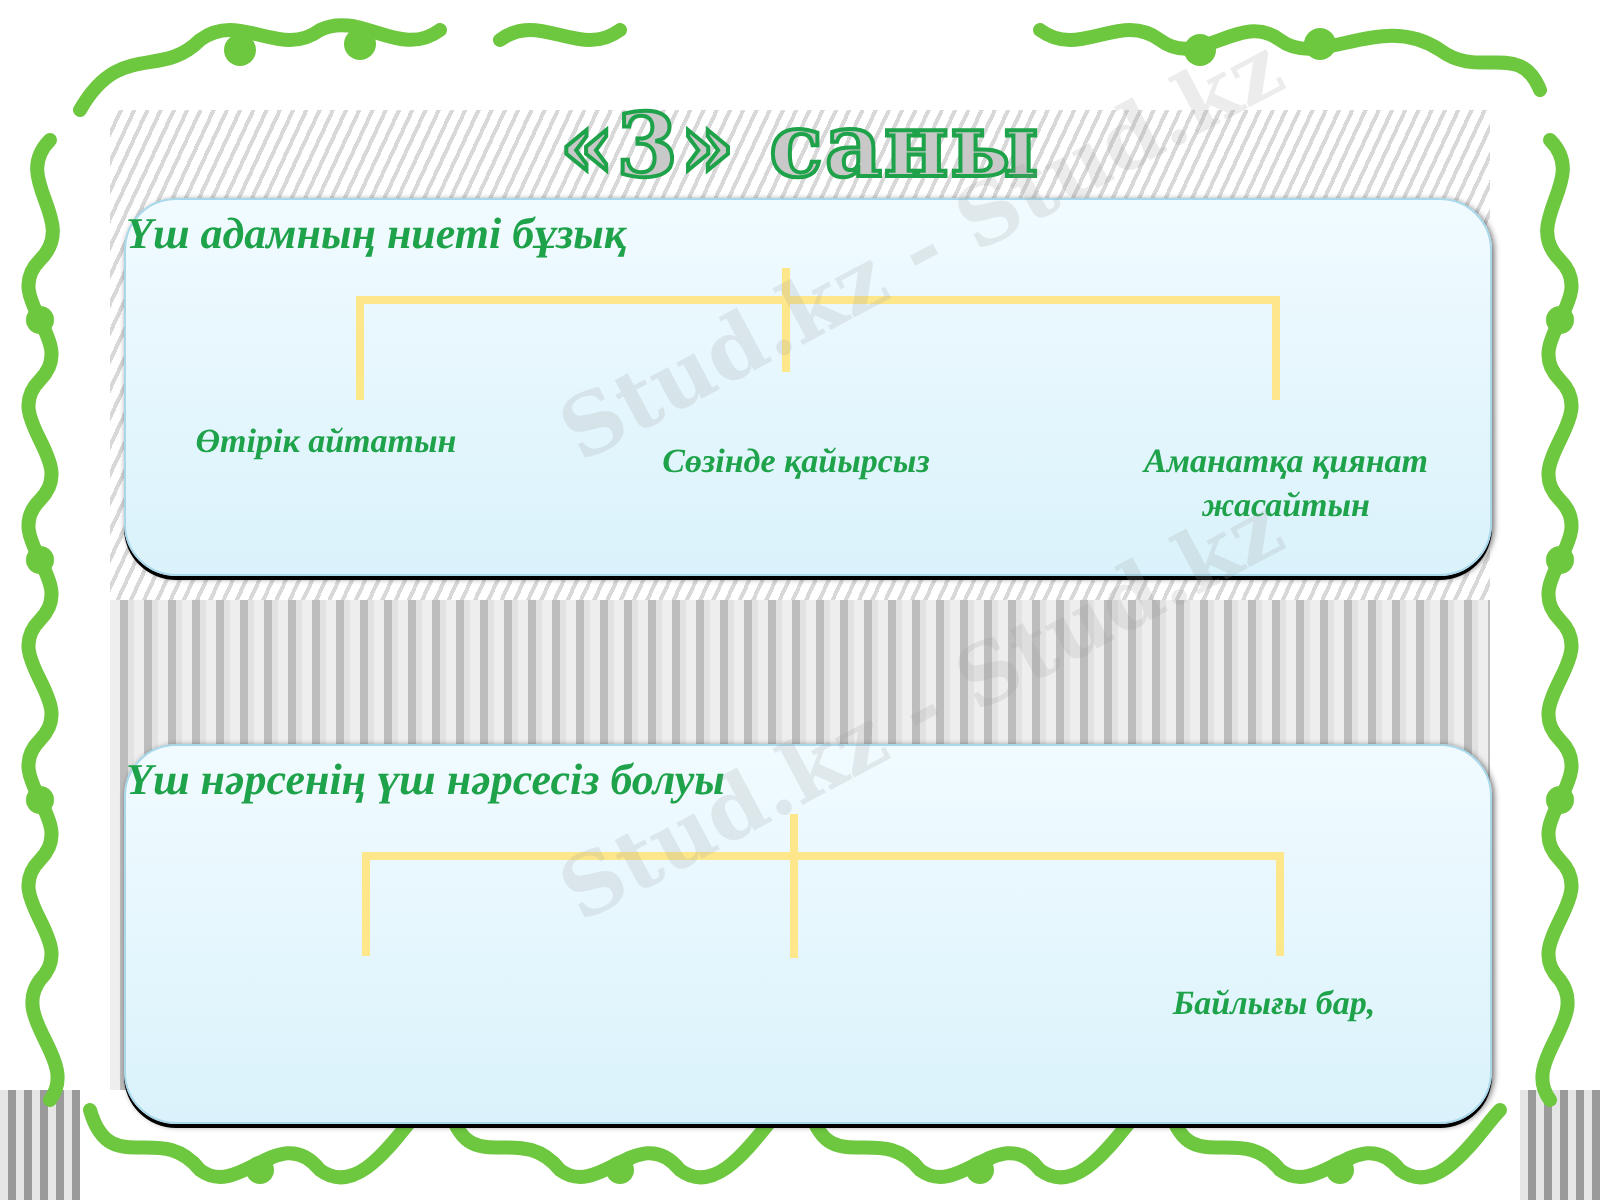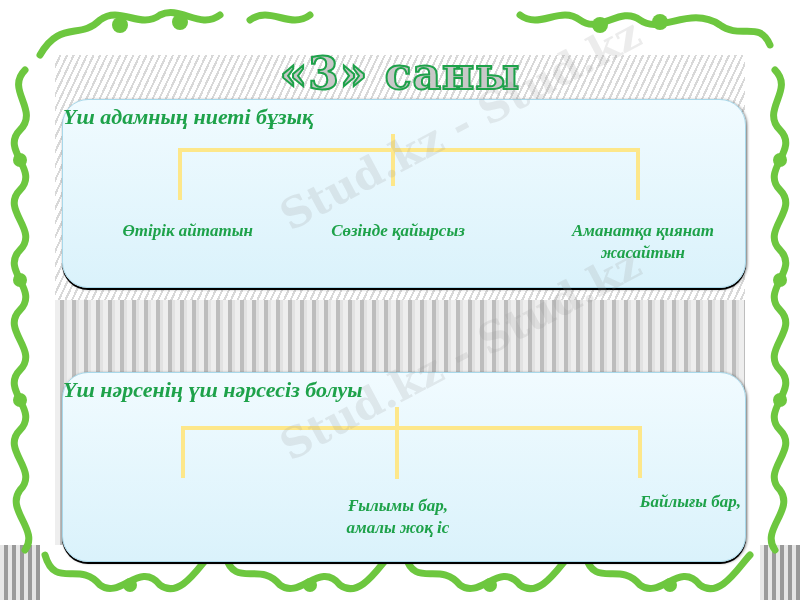--- a/index.html
+++ b/index.html
@@ -63,39 +63,35 @@
 </svg>
 
 <div class="title">«3» саны</div>
 
 <div class="box box1">
   <div class="box-title" style="top:4px;">Үш адамның ниеті бұзық</div>
   <div class="line" style="left:328px;top:34px;width:4px;height:52px;"></div>
   <div class="line" style="left:115px;top:48px;width:460px;height:4px;"></div>
   <div class="line" style="left:115px;top:48px;width:4px;height:52px;"></div>
   <div class="line" style="left:573px;top:48px;width:4px;height:52px;"></div>
-  <div class="item" style="left:10px;top:120px;width:180px;text-align:right;">Өтірік айтатын</div>
+  <div class="item" style="left:10px;top:110px;width:180px;">Өтірік айтатын</div>
   <div class="item" style="left:225px;top:120px;width:220px;">Сөзінде қайырсыз</div>
   <div class="item" style="left:480px;top:120px;width:200px;">
     <div>Аманатқа қиянат</div>
     <div>жасайтын</div>
   </div>
 </div>
 
 <div class="box box2">
   <div class="box-title" style="top:4px;">Үш нәрсенің үш нәрсесіз болуы</div>
   <div class="line" style="left:332px;top:34px;width:4px;height:72px;"></div>
   <div class="line" style="left:118px;top:53px;width:460px;height:4px;"></div>
   <div class="line" style="left:118px;top:53px;width:4px;height:52px;"></div>
   <div class="line" style="left:575px;top:53px;width:4px;height:52px;"></div>
   <div class="item" style="left:20px;top:118px;width:160px;">
   </div>
-  <div class="item" style="left:250px;top:122px;width:170px;">
-    <div>Ғылымы бар,</div>
-    <div>амалы жоқ іс</div>
-  </div>
-  <div class="item" style="left:470px;top:118px;width:208px;text-align:right;">
+  <div class="item" style="left:470px;top:118px;width:208px;">
     <div>Байлығы бар,</div>
   </div>
 </div>
 
 <div class="wm" style="left:260px;top:100px;">Stud.kz - Stud.kz</div>
 <div class="wm" style="left:260px;top:330px;">Stud.kz - Stud.kz</div>
 
 </body></html>

